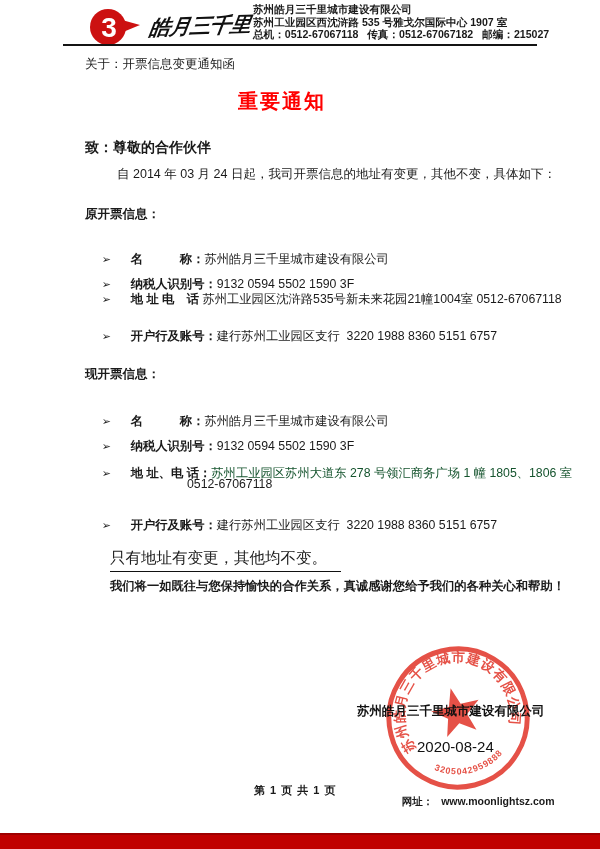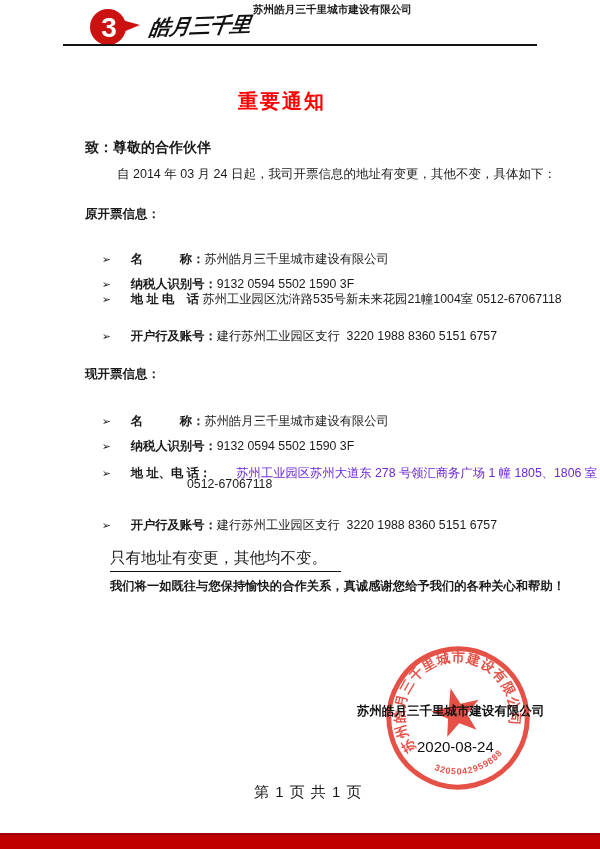--- a/index.html
+++ b/index.html
@@ -20,56 +20,59 @@
   .notice-title{position:absolute;left:0;top:88px;width:564px;text-align:center;
     font-size:20px;font-weight:bold;color:#ff0000;letter-spacing:2px;white-space:pre;}
   
   .salutation{left:85px;top:139px;font-size:14px;font-weight:bold;}
   .intro{left:117px;top:166px;font-size:12.5px;}
   .sec-heading{font-size:12.5px;font-weight:bold;}
   .row{position:absolute;left:88px;font-size:12.3px;white-space:pre;}
   .row .bullet{display:inline-block;width:29px;font-size:11px;color:#222;}
   .row .lbl{font-weight:bold;}
   .row .val{font-weight:normal;}
-  .val-red{color:#6d28d9;margin-left:25px;}
+  .val-red{color:#14532d;}
   .cont-line{position:absolute;left:187px;font-size:12.3px;white-space:pre;}
   .emphasis{left:110px;top:548px;font-size:15.5px;border-bottom:1.5px solid #111;
     padding:0 14px 2px 0;}
   .closing{left:110px;top:578px;font-size:12.3px;font-weight:bold;}
   
   .stamp-wrap{position:absolute;left:384px;top:644px;width:148px;height:148px;
     transform:rotate(-14deg);opacity:0.88;z-index:1;}
   .sig-company{left:357px;top:703px;font-size:12.5px;font-weight:bold;z-index:2;color:#111;}
   .sig-date{left:417px;top:738px;font-size:15px;z-index:2;color:#111;}
   
-  .pg-info{left:254px;top:783px;font-size:15px;font-weight:normal;letter-spacing:1px;}
+  .pg-info{left:254px;top:783px;font-size:11px;font-weight:bold;letter-spacing:1px;}
   .site{left:390px;top:783px;font-size:10.5px;font-weight:bold;}
   .site .url{margin-left:8px;}
   .bottom-bar{position:absolute;left:0;bottom:0;width:600px;height:14px;
     background:#c00000;border-top:2px solid #9e0000;}
 </style>
 </head>
 <body>
 
 <div class="page">
 
   <svg class="logo-svg" width="62" height="40" viewBox="0 0 62 40">
     <circle cx="20" cy="20" r="18" fill="#cc1111"></circle>
     <polygon points="34,13 52,18 35,25" fill="#cc1111"></polygon>
     <text x="21" y="30" text-anchor="middle" font-size="28" font-weight="bold" font-family="Liberation Sans, sans-serif" fill="#ffffff">3</text>
   </svg>
 
   <div class="brand-script">皓月三千里</div>
 
   <div class="hdr-info">
     <div>苏州皓月三千里城市建设有限公司</div>
+    <div>苏州工业园区西沈浒路 535 号雅戈尔国际中心 1907 室</div>
+    <div>总机：0512-67067118   传真：0512-67067182   邮编：215027</div>
   </div>
 
   <div class="hdr-divider"></div>
 
+  <div class="abs subject">关于：开票信息变更通知函</div>
   <div class="notice-title">重要通知</div>
 
   <div class="abs salutation">致：尊敬的合作伙伴</div>
   <div class="abs intro">自 2014 年 03 月 24 日起，我司开票信息的地址有变更，其他不变，具体如下：</div>
 
   <div class="abs sec-heading" style="left:85px;top:206px">原开票信息：</div>
 
   <div class="row" style="top:237px">
     <span class="bullet">➢</span><span class="lbl">名　　　称</span><span class="lbl">：</span><span class="val">苏州皓月三千里城市建设有限公司</span>
   </div>
@@ -116,15 +119,18 @@
       <text font-size="9" font-weight="bold" fill="#e23a2e" font-family="Liberation Sans, sans-serif">
         <textPath href="#sealBottomArc" startOffset="3" textLength="76">3205042959888</textPath>
       </text>
     </svg>
   </div>
 
   <div class="abs sig-company">苏州皓月三千里城市建设有限公司</div>
   <div class="abs sig-date">2020-08-24</div>
 
   <div class="abs pg-info">第 1 页 共 1 页</div>
+  <div class="abs site">
+    <span>网址：</span><span class="url">www.moonlightsz.com</span>
+  </div>
 
   <div class="bottom-bar"></div>
 </div>
 
 </body></html>

